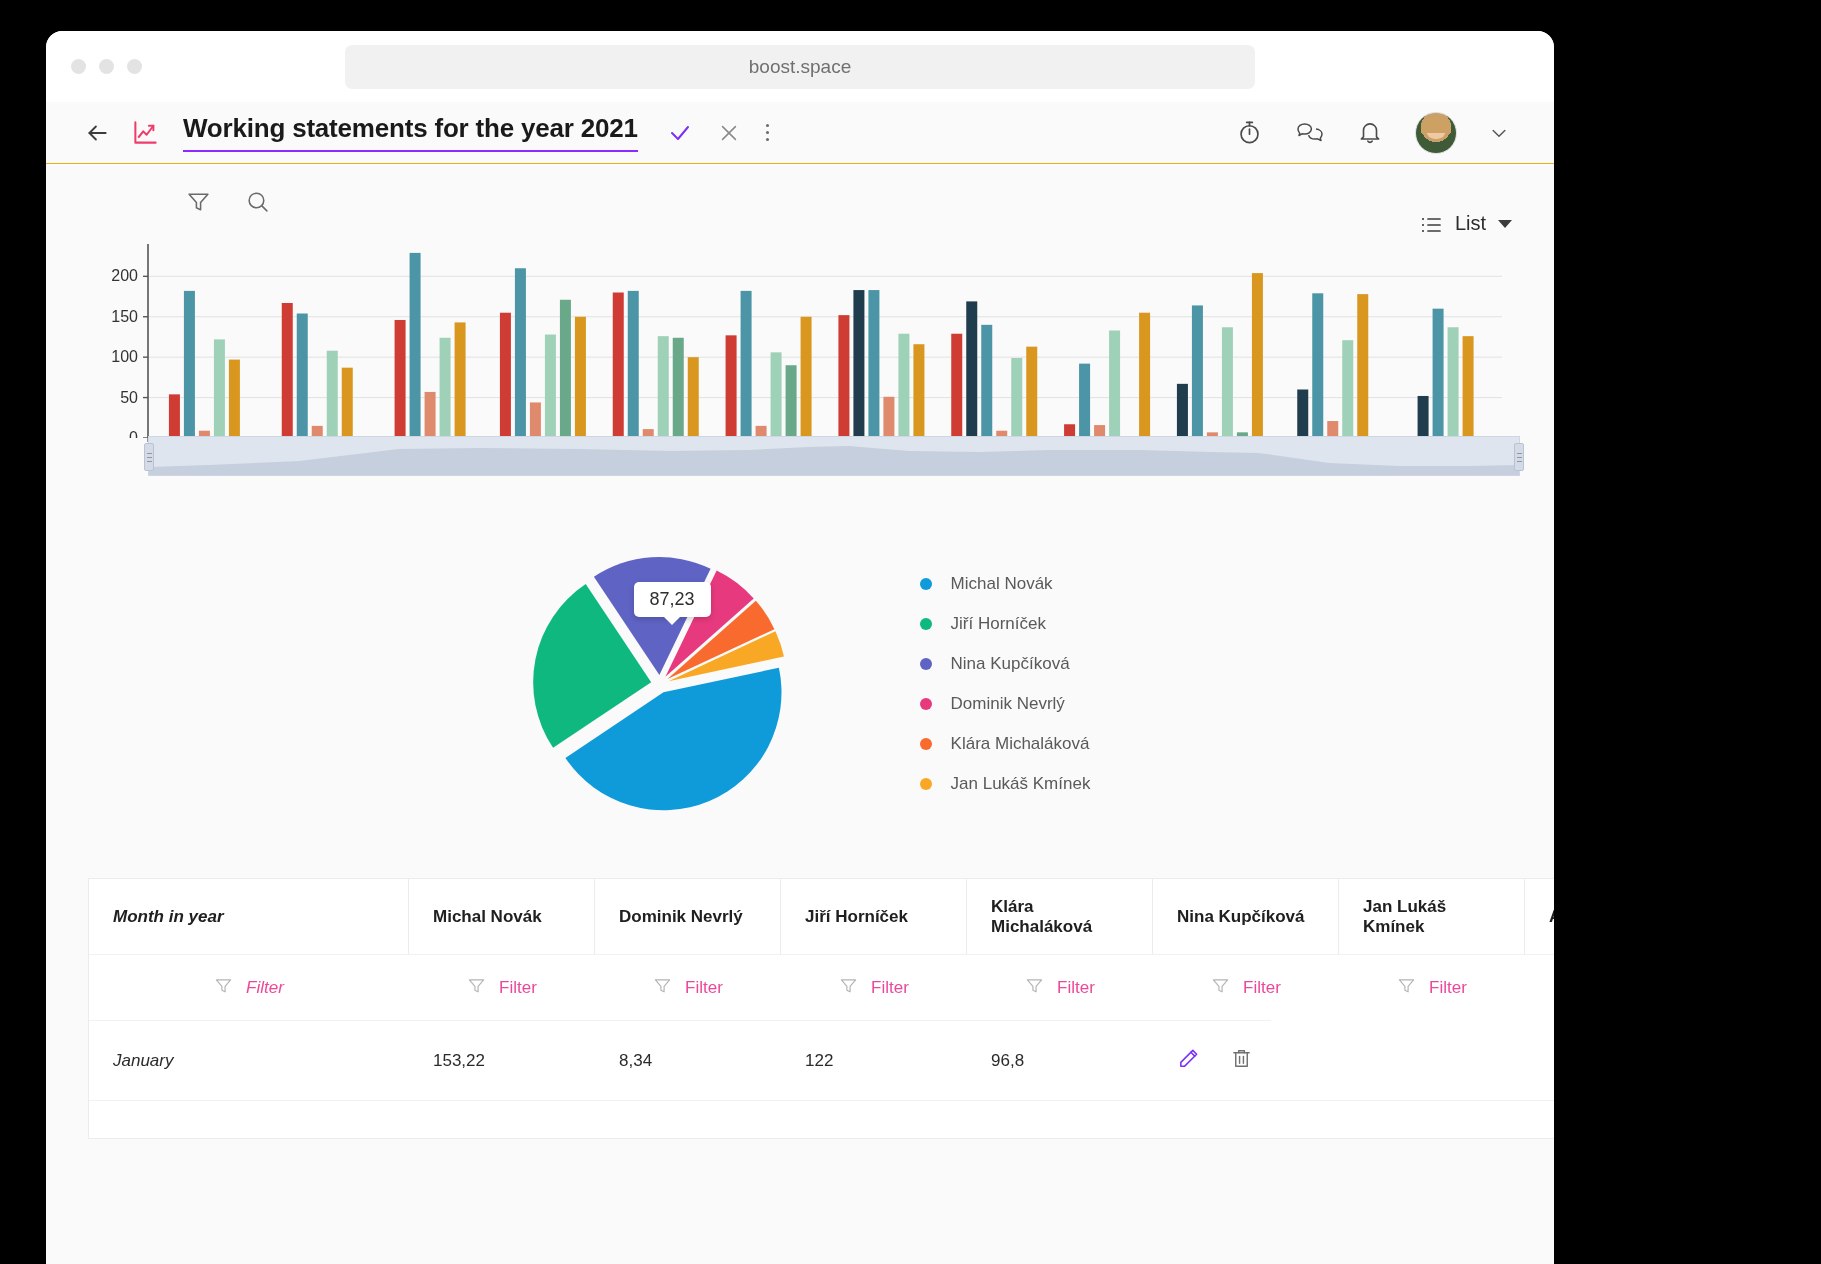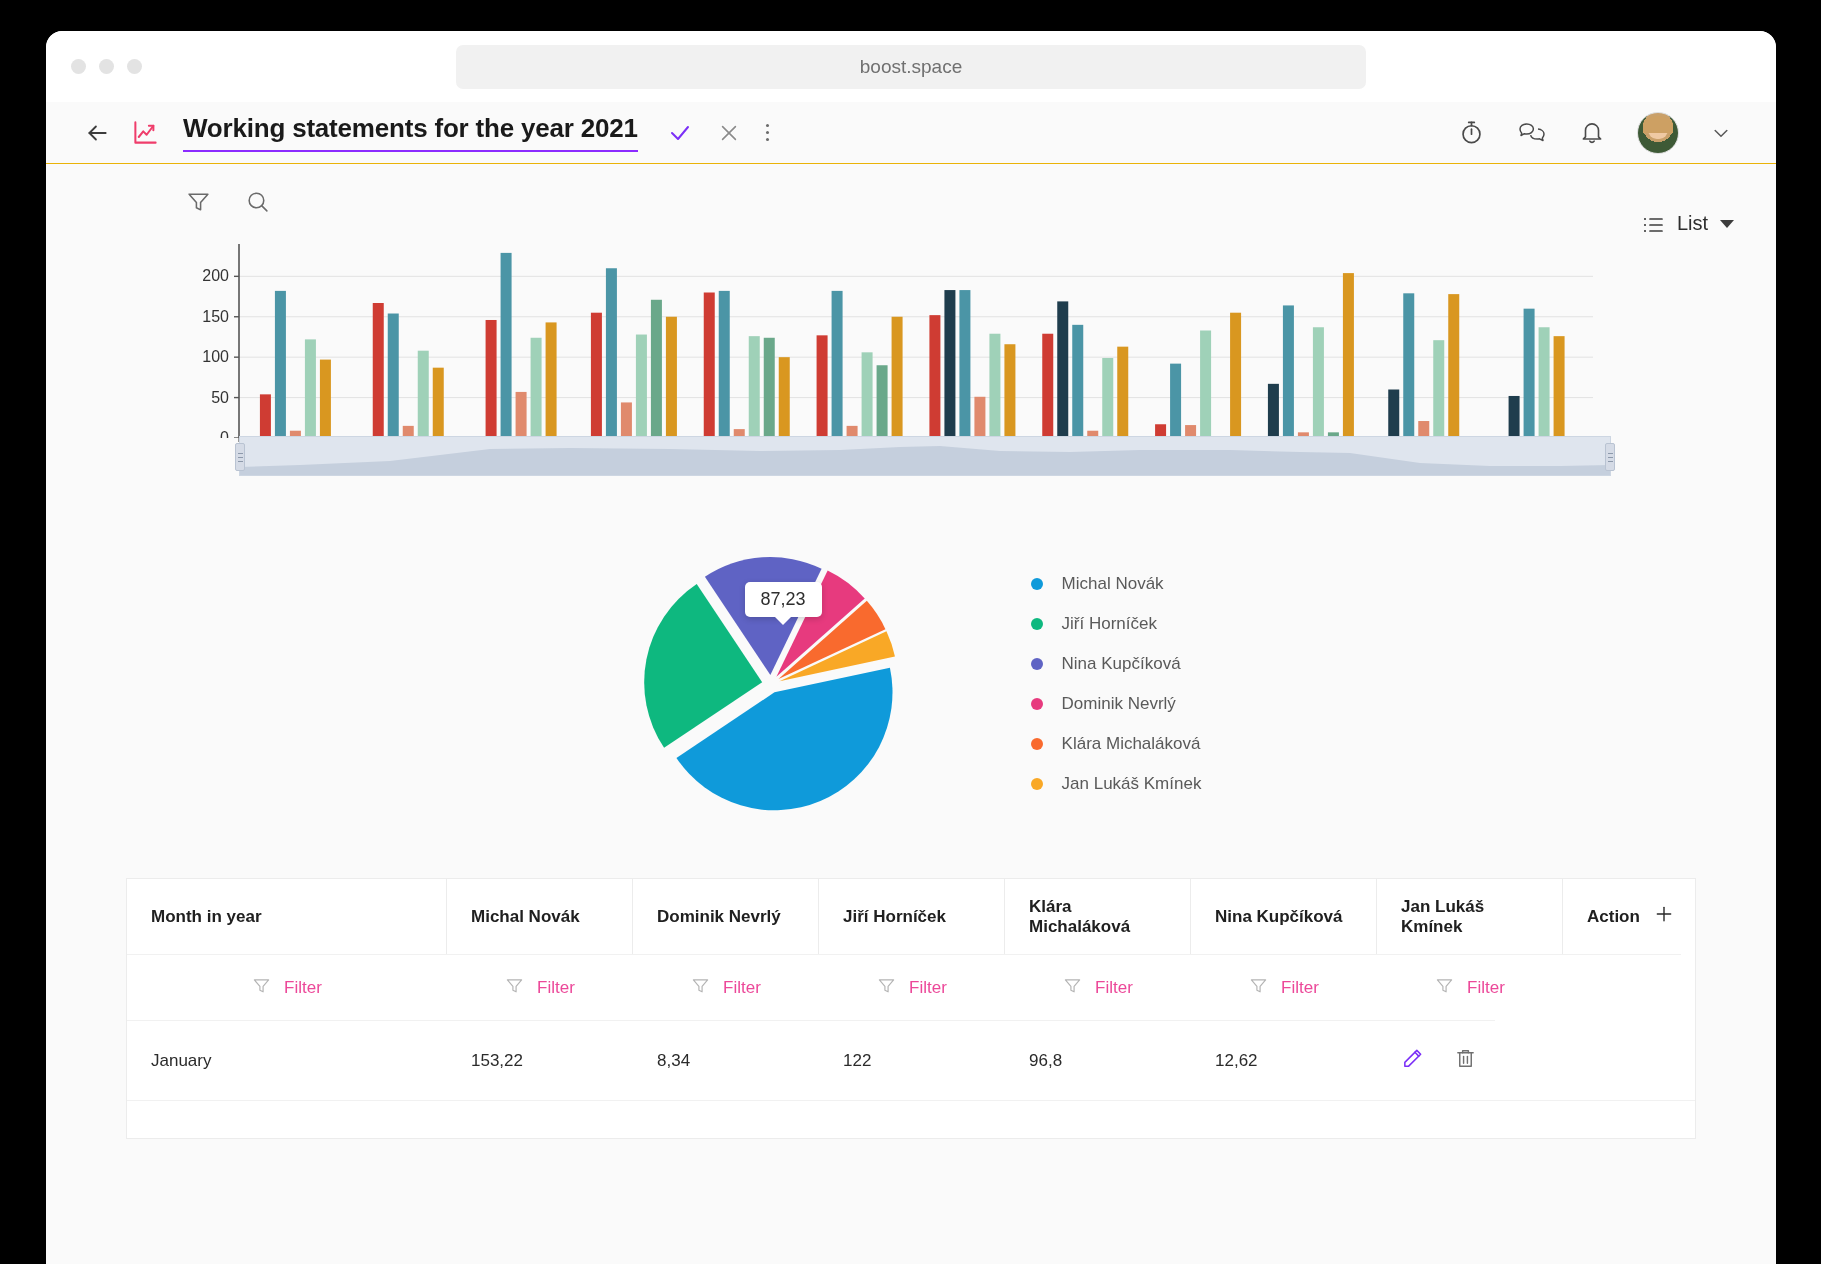--- a/index.html
+++ b/index.html
@@ -5,21 +5,21 @@
   * { box-sizing: border-box; margin: 0; padding: 0; }
   html, body {
     width: 1821px; height: 1264px;
     background: #000000;
     font-family: "Liberation Sans", sans-serif;
     overflow: hidden;
   }
   .window {
     position: absolute;
     left: 46px; top: 31px;
-    width: 1730px; height: 1233px;
+    width: 1508px; height: 1233px;
     background: #ffffff;
     border-radius: 16px 16px 0 0;
     overflow: hidden;
   }
 
   
   .chrome {
     height: 71px;
     background: #ffffff;
     display: flex; align-items: center;
@@ -158,21 +158,21 @@
     margin-top: 44px; width: 1570px; margin-left: auto; margin-right: auto;
     background: #ffffff; border: 1px solid #ececec;
   }
   .trow { display: flex; }
   .thead .tcell {
     height: 75px; font-size: 17px; font-weight: 700; color: #202020;
     display: flex; align-items: center;
     border-right: 1px solid #ececec;
   }
   .tcell { padding: 0 24px; }
-  .c0 { width: 320px; flex: 0 0 320px; }
+  .c0 { width: 320px; flex: 0 0 320px; font-style: italic; }
   .c1 { width: 186px; flex: 0 0 186px; }
   .cact { width: 118px; flex: 0 0 118px; border-right: none !important; }
   .filter-row .tcell {
     height: 66px; display: flex; align-items: center; gap: 13px;
     font-size: 17px; color: #ec4899; border-right: none;
     border-top: 1px solid #f1f1f1;
     justify-content: center;
   }
   .data-row .tcell {
     height: 80px; display: flex; align-items: center;
@@ -535,21 +535,20 @@
         </div>
         <div class="tcell cact"></div>
       </div>
 
       <div class="trow data-row">
         <div class="tcell c0">January</div>
         <div class="tcell c1 num">153,22</div>
         <div class="tcell c1 num">8,34</div>
         <div class="tcell c1 num">122</div>
         <div class="tcell c1 num">96,8</div>
-        <div class="tcell c1 num">12,62</div>
         <div class="tcell cact">
           <span class="edit-ic">
             <svg width="23" height="23" viewBox="0 0 24 24" fill="none" stroke="#7b2ff7" stroke-width="1.6" stroke-linecap="round" stroke-linejoin="round">
                 <path d="M16.5 3.5l4 4L8 20H4v-4z"></path>
                 <line x1="14.5" y1="5.5" x2="18.5" y2="9.5"></line>
               </svg>
           </span>
           <span class="trash-ic">
             <svg width="23" height="23" viewBox="0 0 24 24" fill="none" stroke="#707070" stroke-width="1.5" stroke-linecap="round" stroke-linejoin="round">
                 <polyline points="4,6 20,6"></polyline>

